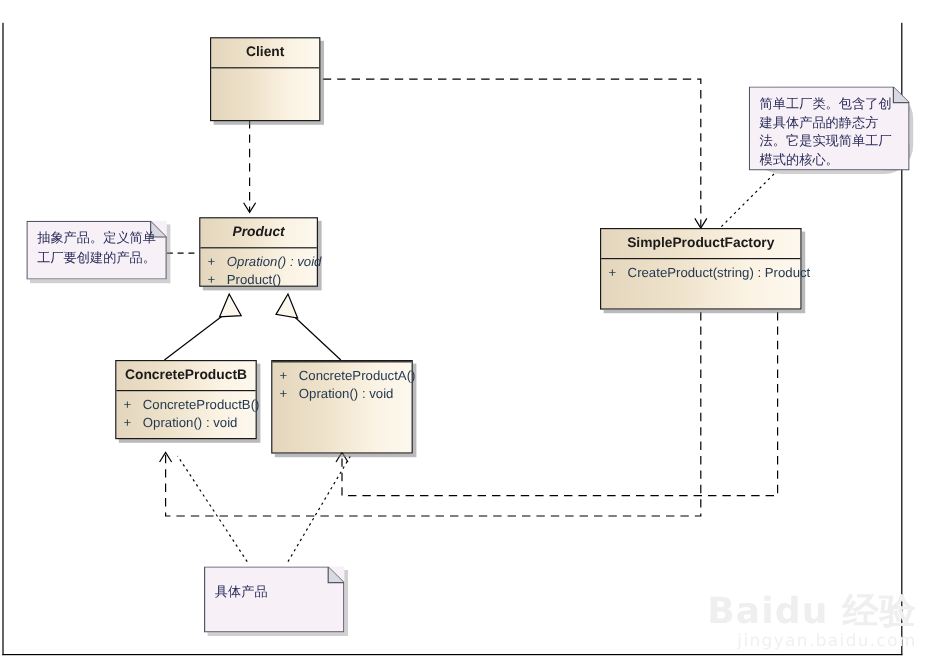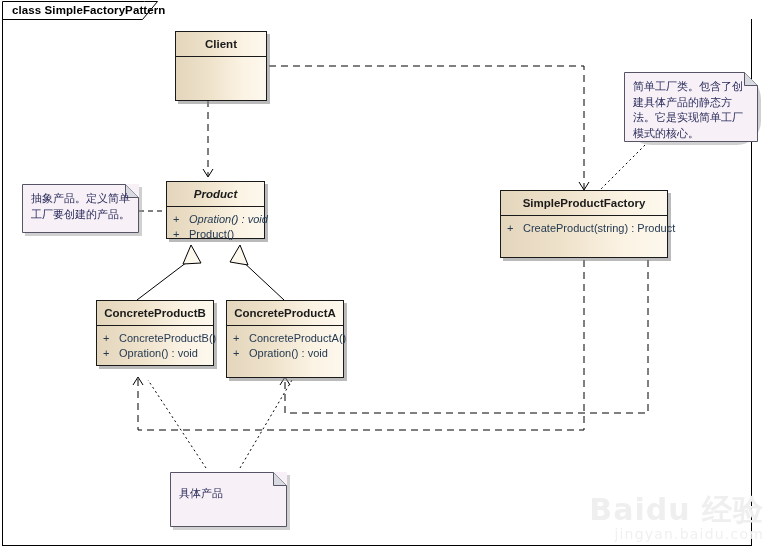--- a/index.html
+++ b/index.html
@@ -136,26 +136,20 @@
     font-family: "DejaVu Sans", "Liberation Sans", sans-serif;
   }
 </style>
 </head>
 <body>
 
 <div id="canvas">
 
   <div class="frame-border"></div>
 
-  <div class="frame-tab">
-    <svg width="156" height="20" viewBox="0 0 156 20">
-      <path d="M0.5,0.5 L142.5,0.5 L155.5,0.5 L140.5,18.5 L0.5,18.5 Z" fill="#ffffff" stroke="#000000" stroke-width="1"></path>
-    </svg>
-    <span class="frame-tab-label">class SimpleFactoryPattern</span>
-  </div>
 
   <svg id="connectors" width="772" height="549" viewBox="0 0 772 549">
     <defs>
       <marker id="openArrow" markerWidth="12" markerHeight="12" refX="9" refY="6" orient="auto" markerUnits="userSpaceOnUse">
         <path d="M2,1 L10,6 L2,11" fill="none" stroke="#000" stroke-width="1"></path>
       </marker>
       <marker id="openArrowUp" markerWidth="12" markerHeight="12" refX="9" refY="6" orient="auto" markerUnits="userSpaceOnUse">
         <path d="M2,1 L10,6 L2,11" fill="none" stroke="#000" stroke-width="1"></path>
       </marker>
     </defs>
@@ -225,21 +219,20 @@
         <span class="sig">ConcreteProductB()</span>
       </div>
       <div class="uml-member">
         <span class="vis">+</span>
         <span class="sig">Opration() : void</span>
       </div>
     </div>
   </div>
 
   <div class="uml-class" id="box-cpa" style="left:226px; top:300px; width:118px; height:78px;">
-    <div class="uml-title">ConcreteProductA</div>
     <div class="uml-sep"></div>
     <div class="uml-members">
       <div class="uml-member">
         <span class="vis">+</span>
         <span class="sig">ConcreteProductA()</span>
       </div>
       <div class="uml-member">
         <span class="vis">+</span>
         <span class="sig">Opration() : void</span>
       </div>

